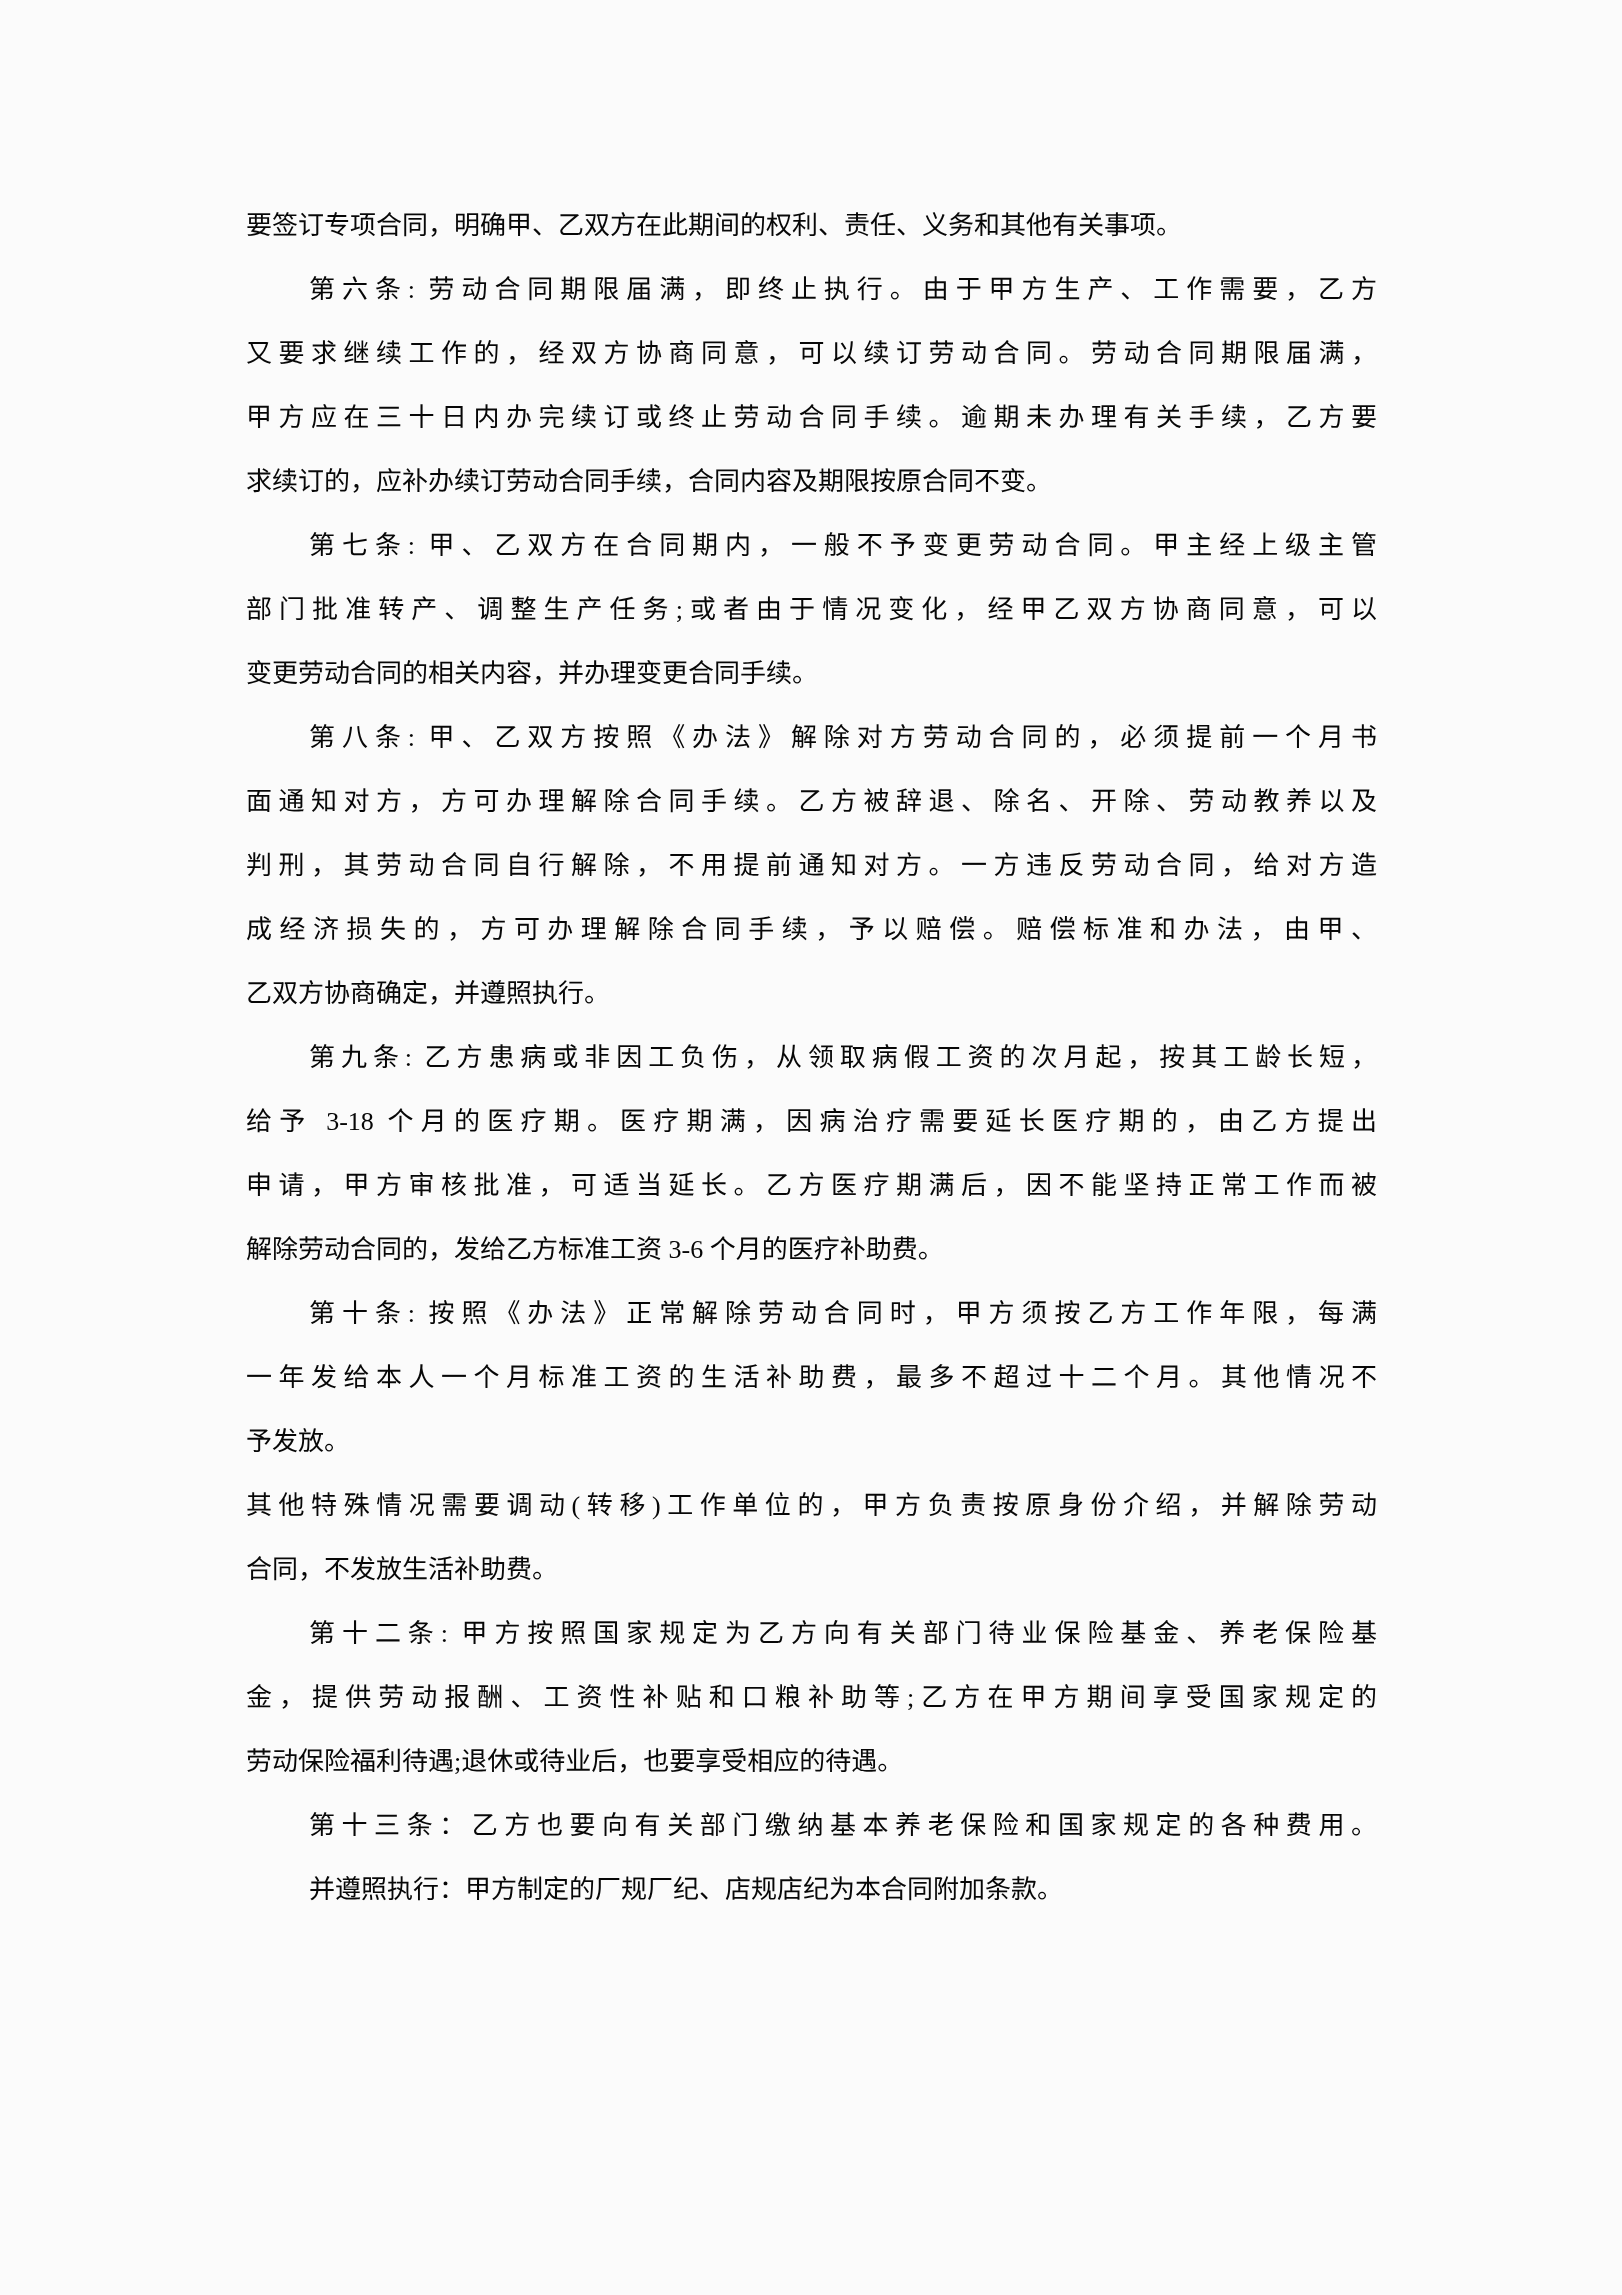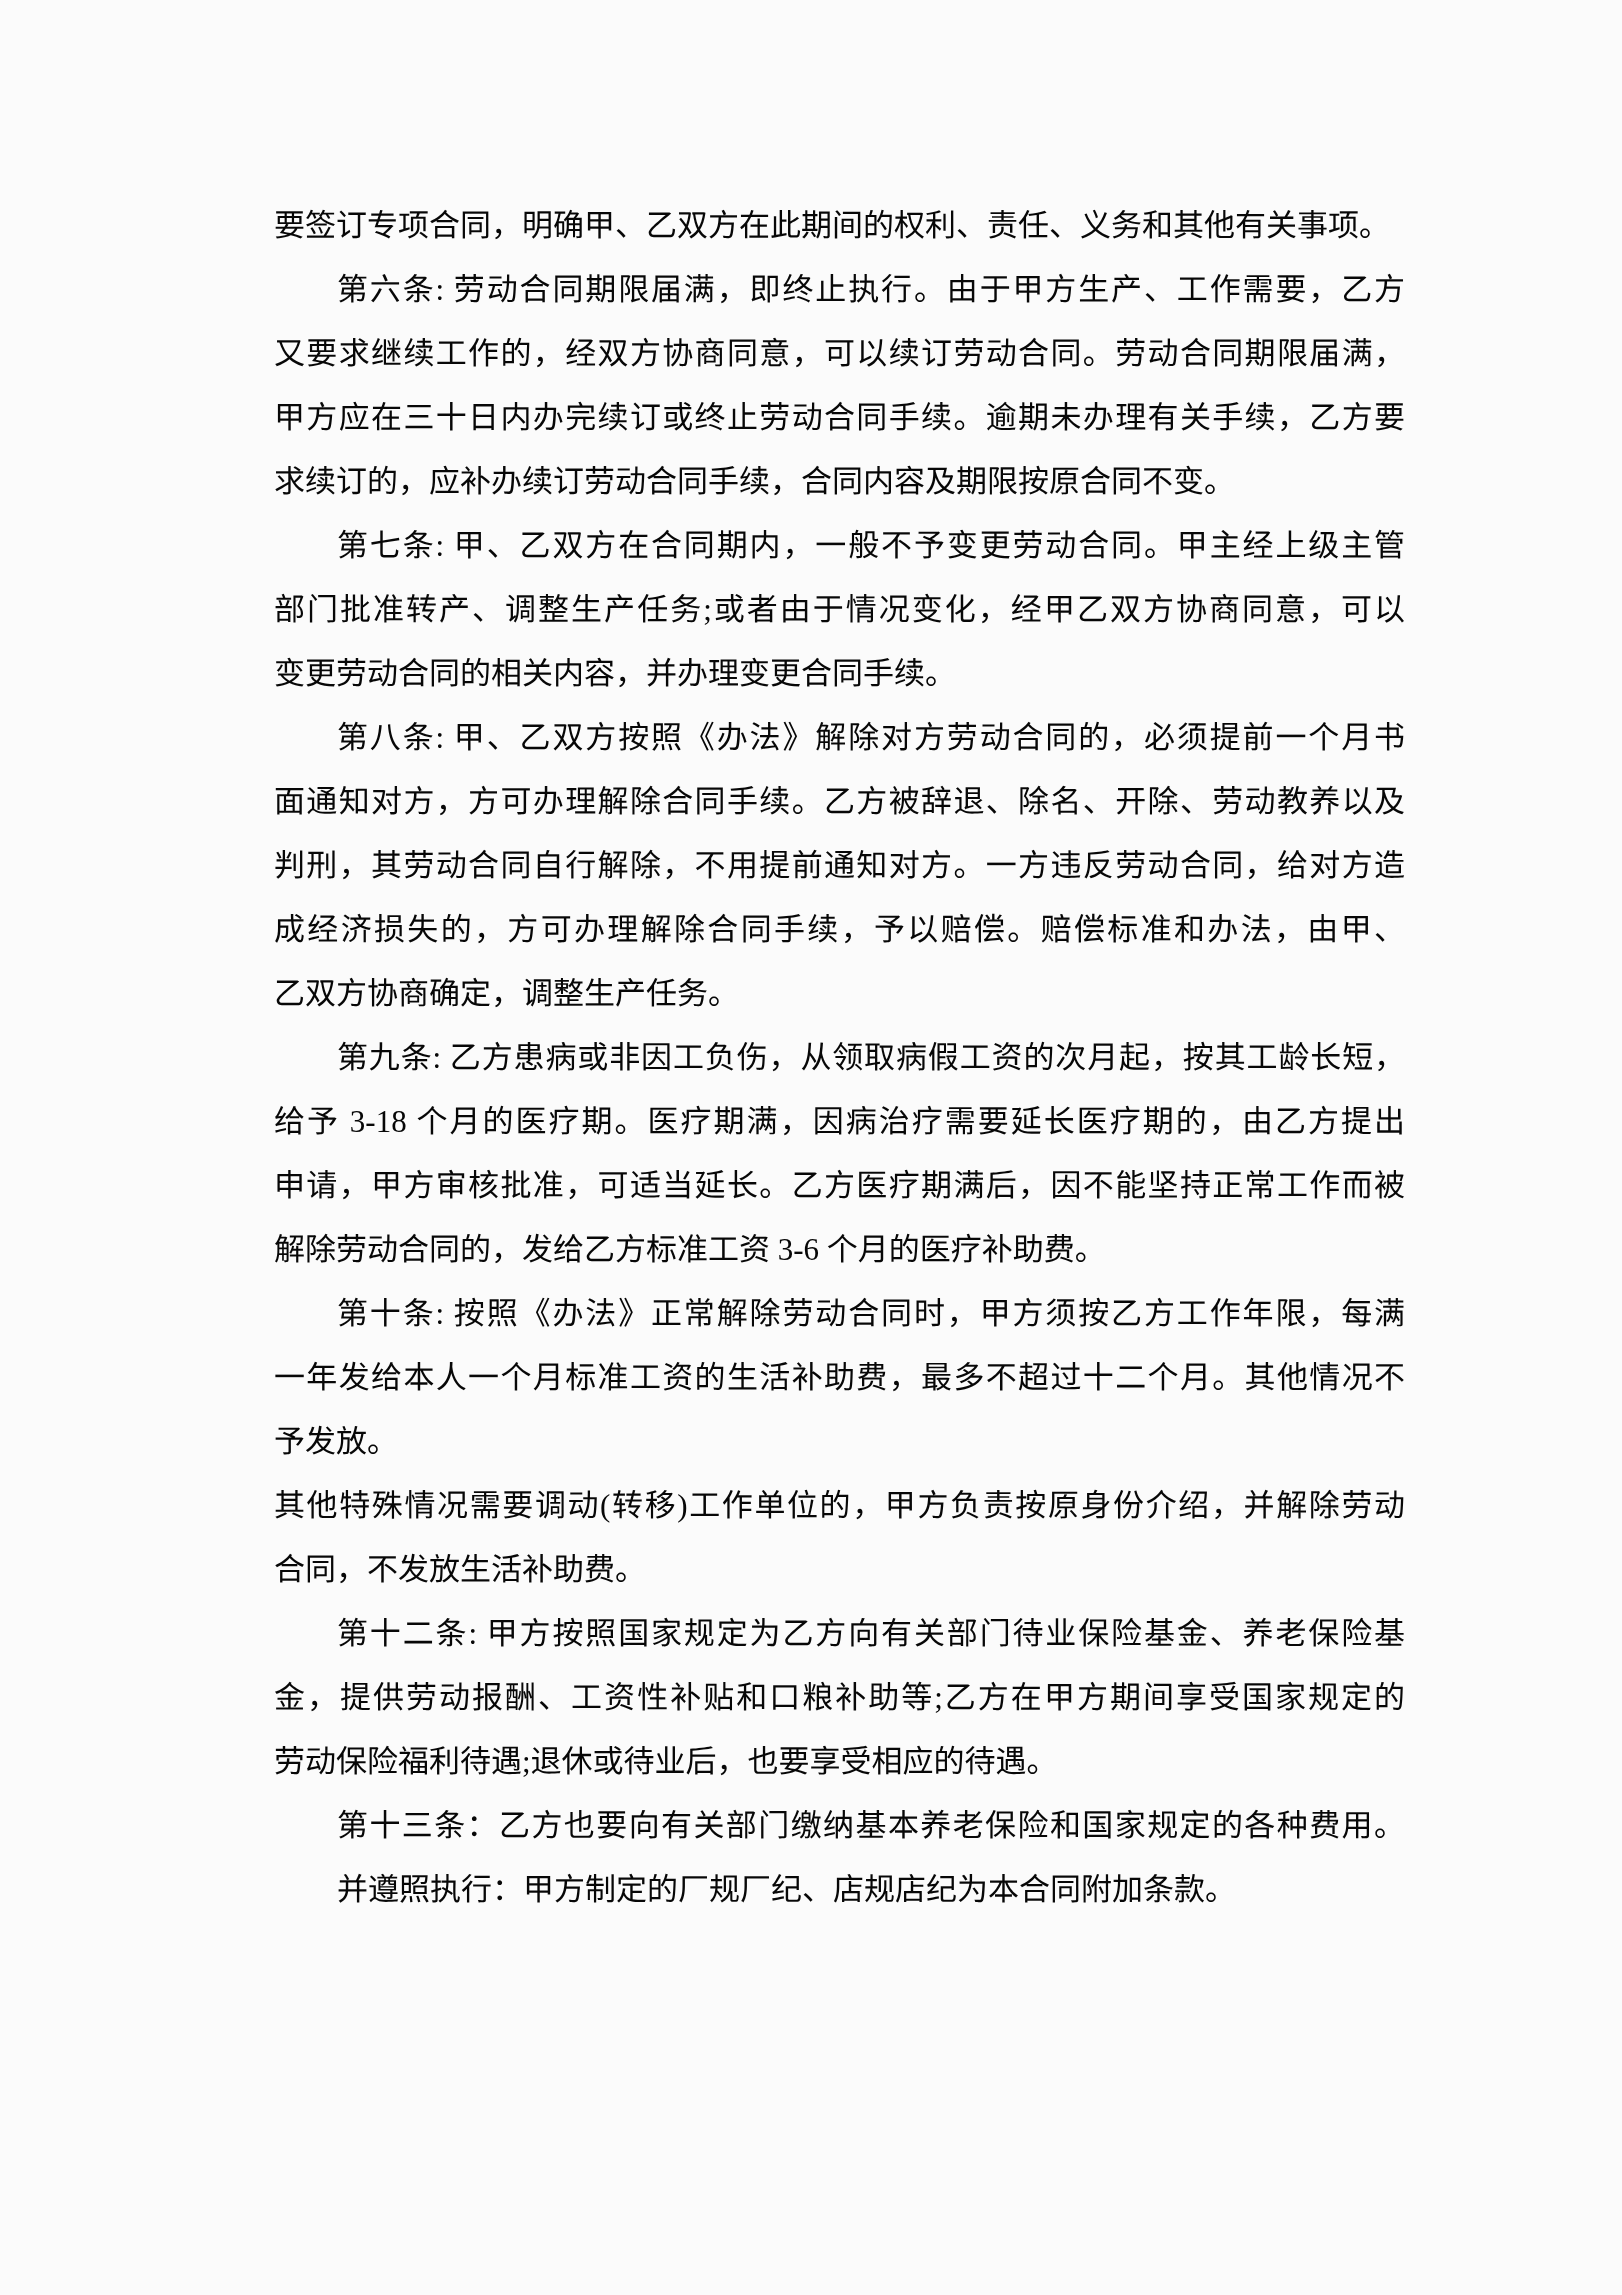--- a/index.html
+++ b/index.html
@@ -15,25 +15,24 @@
     height: 2295px;
     background: #fbfbfb;
     overflow: hidden;
   }
   .textblock {
     position: absolute;
     left: 246px;
     top: 194px;
     width: 1131px;
     font-family: "Liberation Serif", "DejaVu Serif", serif;
-    font-size: 31px;
+    font-size: 26px;
     line-height: 64px;
     color: #070707;
     letter-spacing: 0;
-    margin-left: 28px;
   }
   .line {
     height: 64px;
     overflow: hidden;
     text-align: justify;
     text-align-last: justify;
     white-space: normal;
   }
   .line.endp {
     text-align-last: left;
@@ -52,21 +51,21 @@
     <div class="line">又要求继续工作的，经双方协商同意，可以续订劳动合同。劳动合同期限届满，</div>
     <div class="line">甲方应在三十日内办完续订或终止劳动合同手续。逾期未办理有关手续，乙方要</div>
     <div class="line endp">求续订的，应补办续订劳动合同手续，合同内容及期限按原合同不变。</div>
     <div class="line indent">第七条: 甲、乙双方在合同期内，一般不予变更劳动合同。甲主经上级主管</div>
     <div class="line">部门批准转产、调整生产任务;或者由于情况变化，经甲乙双方协商同意，可以</div>
     <div class="line endp">变更劳动合同的相关内容，并办理变更合同手续。</div>
     <div class="line indent">第八条: 甲、乙双方按照《办法》解除对方劳动合同的，必须提前一个月书</div>
     <div class="line">面通知对方，方可办理解除合同手续。乙方被辞退、除名、开除、劳动教养以及</div>
     <div class="line">判刑，其劳动合同自行解除，不用提前通知对方。一方违反劳动合同，给对方造</div>
     <div class="line">成经济损失的，方可办理解除合同手续，予以赔偿。赔偿标准和办法，由甲、</div>
-    <div class="line endp">乙双方协商确定，调整生产任务。</div>
+    <div class="line endp">乙双方协商确定，并遵照执行。</div>
     <div class="line indent">第九条: 乙方患病或非因工负伤，从领取病假工资的次月起，按其工龄长短，</div>
     <div class="line">给予 3-18 个月的医疗期。医疗期满，因病治疗需要延长医疗期的，由乙方提出</div>
     <div class="line">申请，甲方审核批准，可适当延长。乙方医疗期满后，因不能坚持正常工作而被</div>
     <div class="line endp">解除劳动合同的，发给乙方标准工资 3-6 个月的医疗补助费。</div>
     <div class="line indent">第十条: 按照《办法》正常解除劳动合同时，甲方须按乙方工作年限，每满</div>
     <div class="line">一年发给本人一个月标准工资的生活补助费，最多不超过十二个月。其他情况不</div>
     <div class="line endp">予发放。</div>
     <div class="line">其他特殊情况需要调动(转移)工作单位的，甲方负责按原身份介绍，并解除劳动</div>
     <div class="line endp">合同，不发放生活补助费。</div>
     <div class="line indent">第十二条: 甲方按照国家规定为乙方向有关部门待业保险基金、养老保险基</div>

